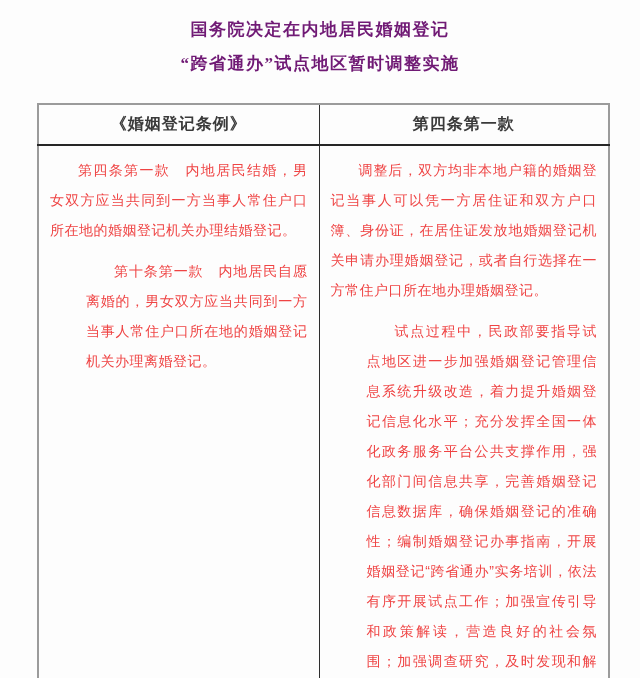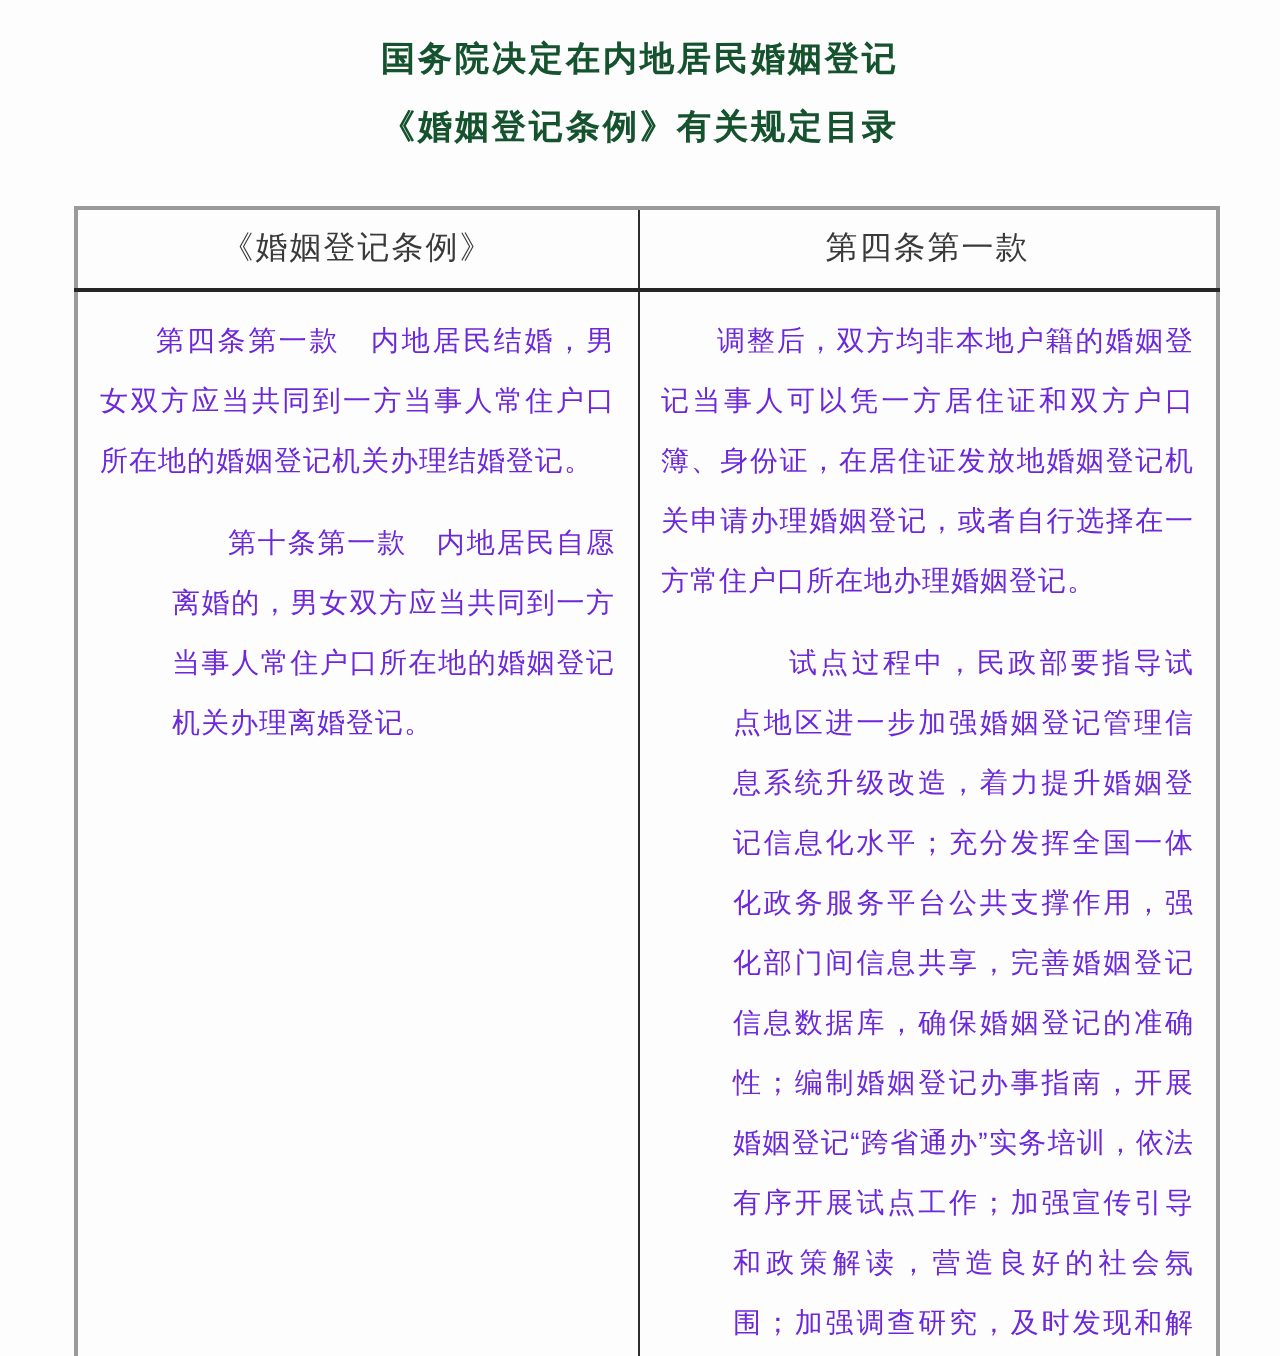--- a/index.html
+++ b/index.html
@@ -16,75 +16,75 @@
     background: #fdfdfd;
     position: relative;
   }
   .title-block {
     padding-top: 13px;
     text-align: center;
   }
   .title-line {
     font-size: 17px;
     font-weight: bold;
-    color: #14532d;
+    color: #701a75;
     line-height: 34px;
     letter-spacing: 1.5px;
     font-family: "Liberation Serif", "DejaVu Serif", serif;
   }
   .doc-table {
     border-collapse: collapse;
     width: 571px;
     margin-left: 37px;
     margin-top: 22px;
     table-layout: fixed;
   }
   .doc-table, .doc-table th, .doc-table td {
     border: 1px solid #2e2e2e;
   }
   .doc-table {
     border: 2px solid #9b9b9b;
   }
   .doc-table th {
     height: 41px;
     font-size: 16px;
-    font-weight: normal;
+    font-weight: bold;
     color: #3a3a3a;
     text-align: center;
     vertical-align: middle;
     letter-spacing: 1px;
     border-bottom: 2px solid #262626;
     font-family: "Liberation Sans", "DejaVu Sans", sans-serif;
   }
   .col-left  { width: 281px; }
   .col-right { width: 290px; }
   .doc-table td {
     vertical-align: top;
     padding: 9px 11px 10px 11px;
   }
   .doc-table td p {
     font-size: 14px;
     line-height: 30px;
-    color: #6d28d9;
+    color: #ef4444;
     text-indent: 2em;
     text-align: justify;
     letter-spacing: 0.5px;
     margin-bottom: 11px;
     font-family: "Liberation Sans", "DejaVu Sans", sans-serif;
   }
   .doc-table td p:last-child { margin-bottom: 0; margin-left: 36px; }
 </style>
 </head>
 <body>
 
 <div class="page">
 
   <div class="title-block">
     <div class="title-line">国务院决定在内地居民婚姻登记</div>
-    <div class="title-line">《婚姻登记条例》有关规定目录</div>
+    <div class="title-line">“跨省通办”试点地区暂时调整实施</div>
   </div>
 
   <table class="doc-table">
     <colgroup>
       <col class="col-left">
       <col class="col-right">
     </colgroup>
     <thead>
       <tr>
         <th>《婚姻登记条例》</th>

